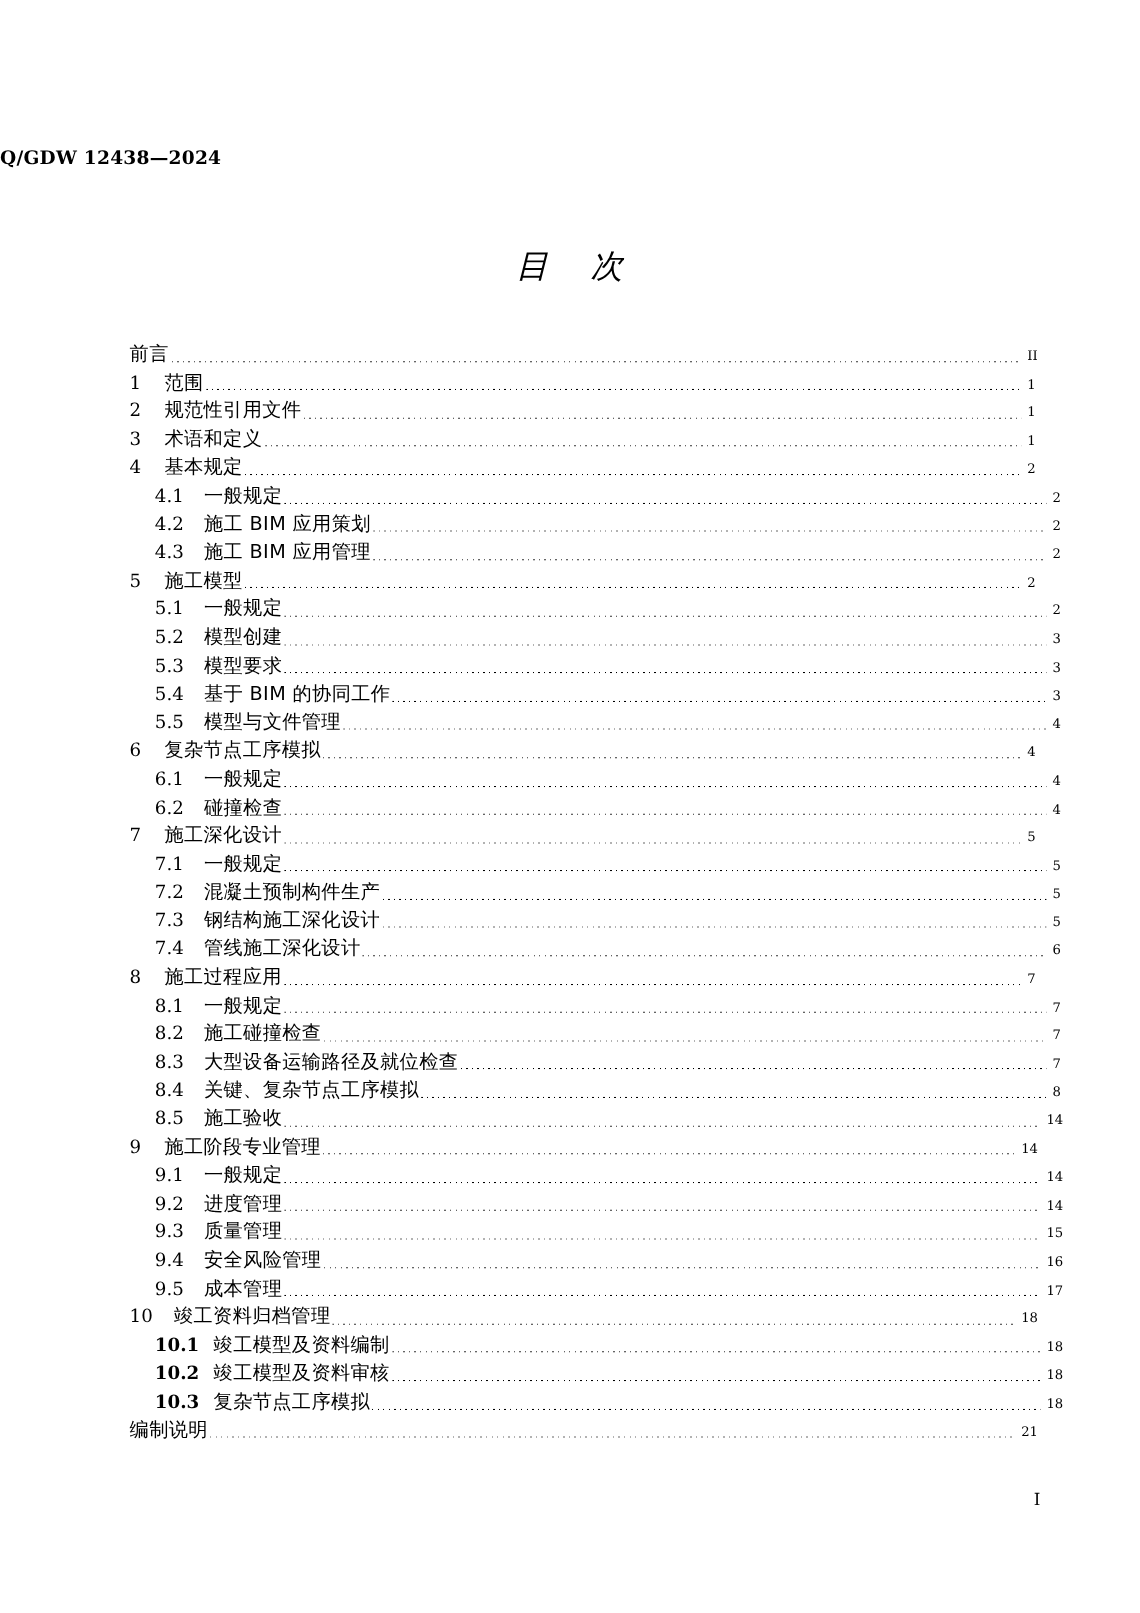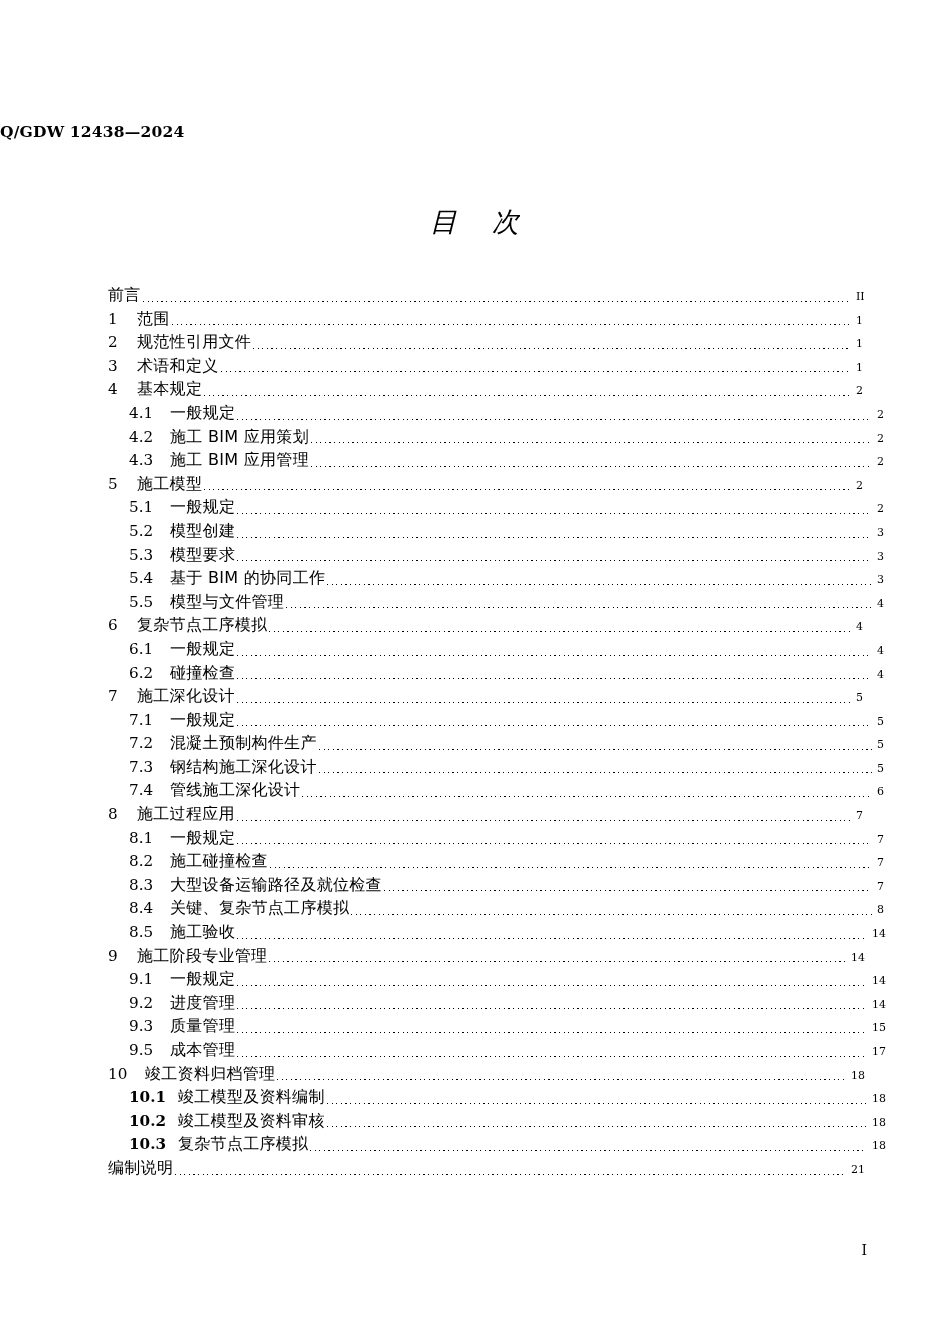--- a/index.html
+++ b/index.html
@@ -353,20 +353,26 @@
         <span class="leader"></span>
         <span class="pageno">14</span>
       </div>
       <div class="toc-row lvl2">
         <span class="num">9.3</span>
         <span class="label">质量管理</span>
         <span class="leader"></span>
         <span class="pageno">15</span>
       </div>
       <div class="toc-row lvl2">
+        <span class="num">9.4</span>
+        <span class="label">安全风险管理</span>
+        <span class="leader"></span>
+        <span class="pageno">16</span>
+      </div>
+      <div class="toc-row lvl2">
         <span class="num">9.5</span>
         <span class="label">成本管理</span>
         <span class="leader"></span>
         <span class="pageno">17</span>
       </div>
       <div class="toc-row lvl1 wide">
         <span class="num">10</span>
         <span class="label">竣工资料归档管理</span>
         <span class="leader"></span>
         <span class="pageno">18</span>

